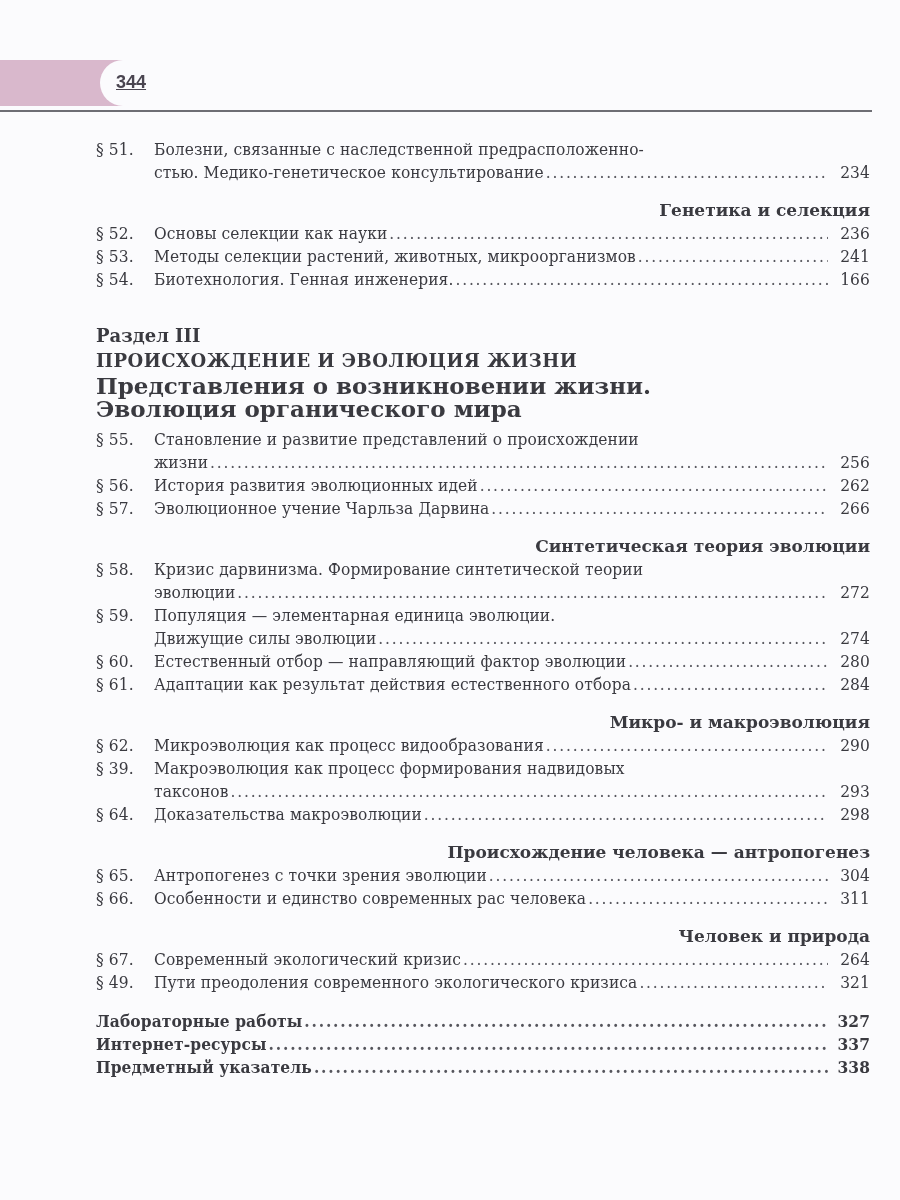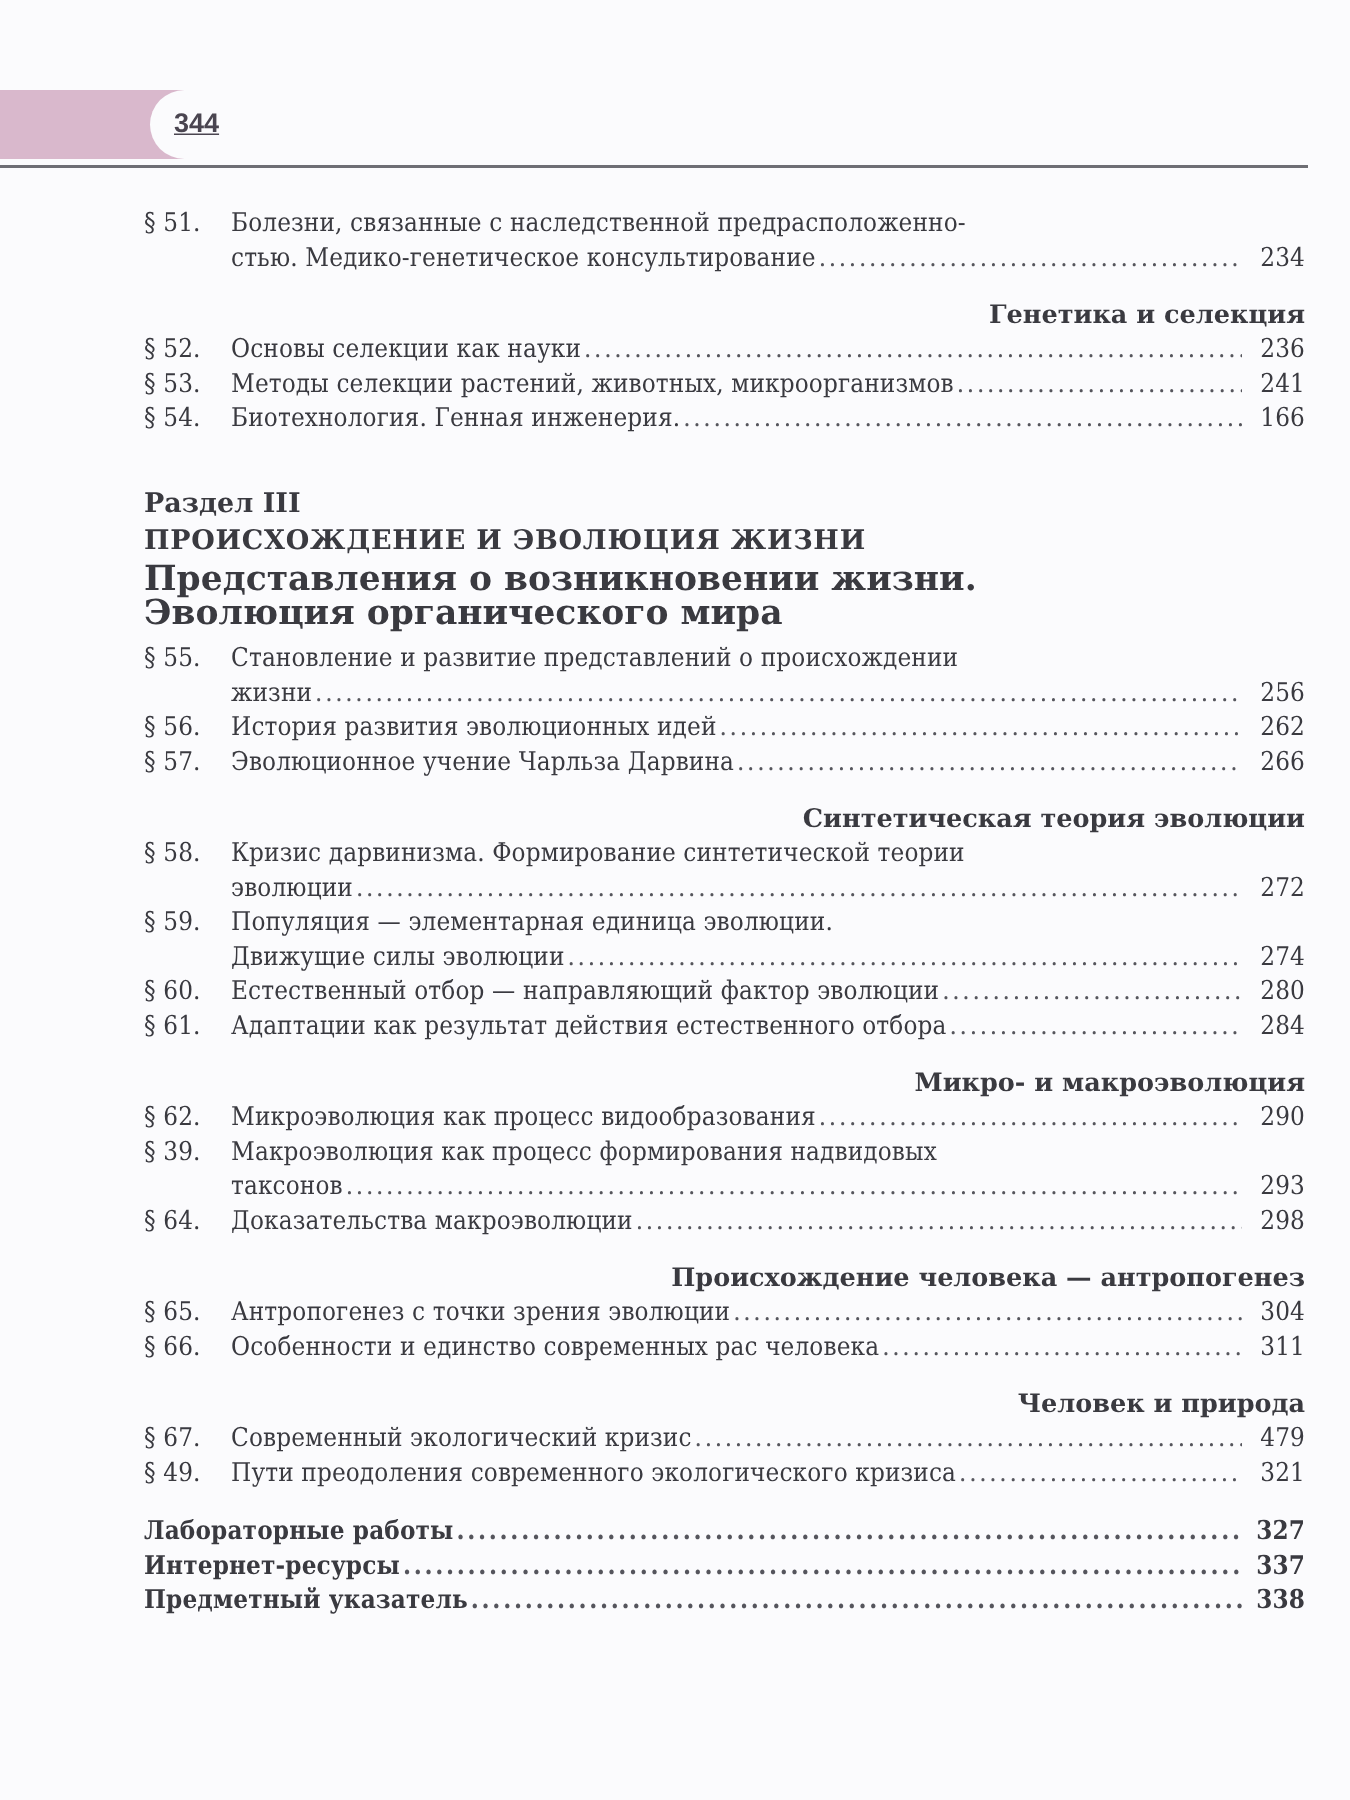--- a/index.html
+++ b/index.html
@@ -271,21 +271,21 @@
         </div>
       </div>
       <div>
         <div class="group-heading">Человек и природа</div>
         <div class="entry">
           <span class="num">§ 67.</span>
           <div class="body">
             <div class="line">
               <span class="txt">Современный экологический кризис</span>
               <span class="dots"></span>
-              <span class="page">479</span>
+              <span class="page">264</span>
             </div>
           </div>
         </div>
         <div class="entry">
           <span class="num">§ 49.</span>
           <div class="body">
             <div class="line">
               <span class="txt">Пути преодоления современного экологического кризиса</span>
               <span class="dots"></span>
               <span class="page">321</span>

